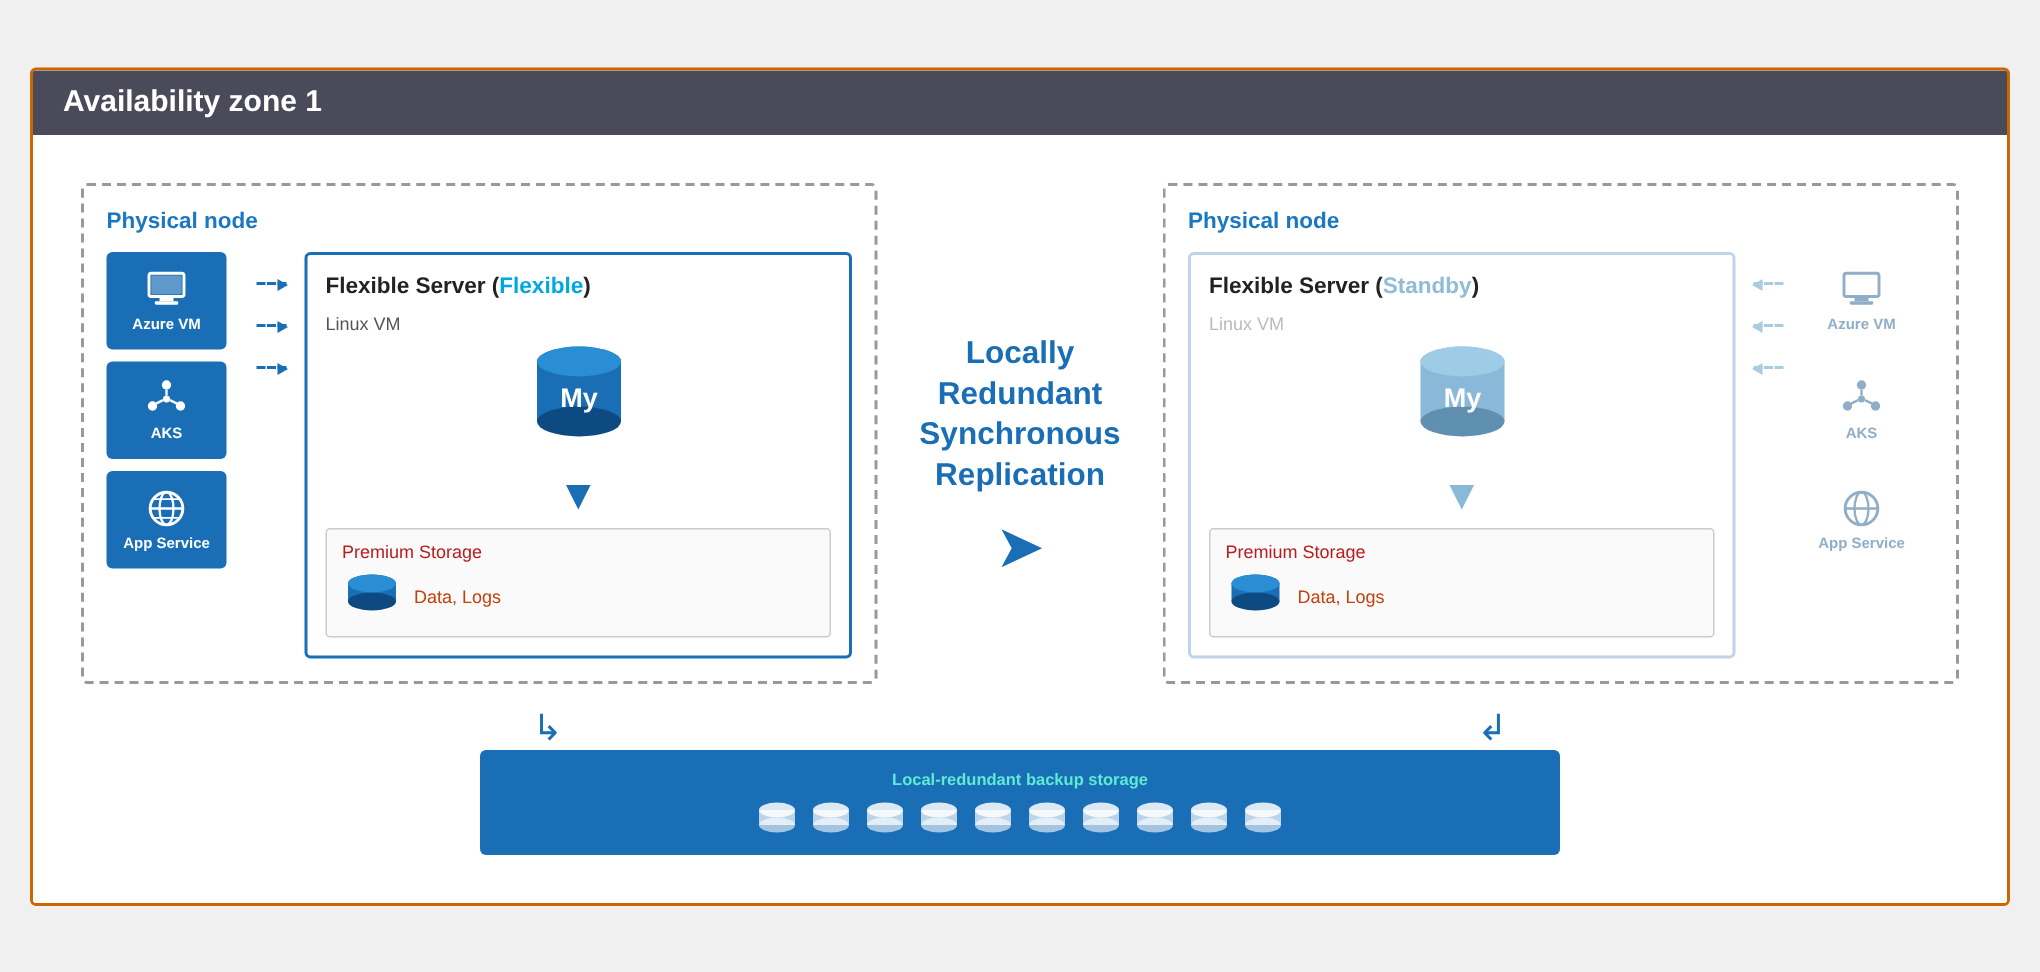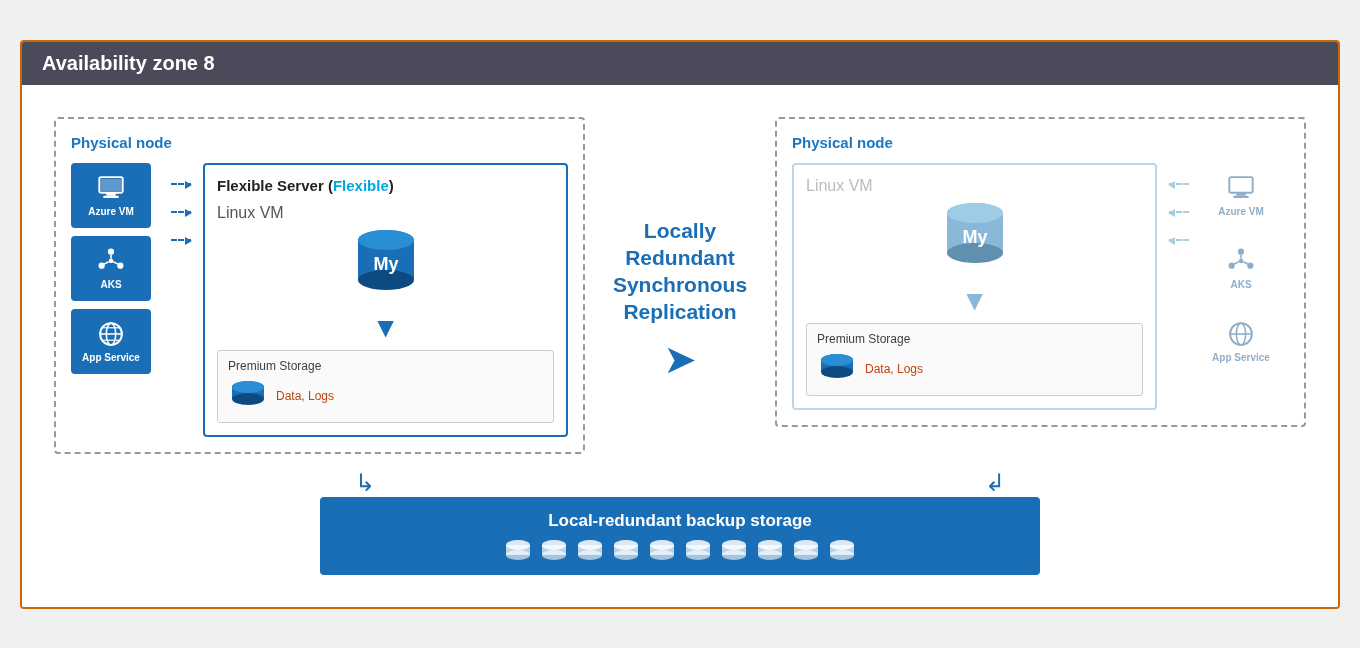--- a/index.html
+++ b/index.html
@@ -58,38 +58,38 @@
       color: #222;
       margin-bottom: 10px;
     }
     .flex-server-title .primary-label {
       color: #00a8e0;
     }
     .flex-server-title .standby-label {
       color: #00a8e0;
     }
     .linux-vm-label {
-      font-size: 16px;
+      font-size: 12px;
       color: #555;
       margin-bottom: 0;
     }
     .linux-vm-label.dim {
       color: #bbb;
     }
     
     .storage-box {
       border: 1px solid #ccc;
       border-radius: 3px;
       padding: 8px 10px;
       margin-top: 8px;
       background: #fafafa;
     }
     .storage-label {
       font-size: 12px;
-      color: #404040;
+      color: #b91c1c;
       margin-bottom: 6px;
     }
     .storage-icons-row {
       display: flex;
       align-items: center;
       gap: 8px;
     }
     .storage-text {
       font-size: 12px;
       color: #c2410c;
@@ -97,22 +97,22 @@
     
     .arrow-down {
       text-align: center;
       font-size: 28px;
       color: #1a6eb5;
       line-height: 1;
       margin: 4px 0;
     }
     .backup-bar {
       background: #1a6eb5;
-      color: #ffffff;
-      font-size: 17px;
+      color: #5eead4;
+      font-size: 11px;
       font-weight: 600;
       text-align: center;
       padding: 14px 40px;
       border-radius: 4px;
       width: 700px;
     }
     .backup-icons-row {
       display: flex;
       justify-content: center;
       gap: 6px;
@@ -168,21 +168,21 @@
       border-top: 4px solid transparent;
       border-bottom: 4px solid transparent;
     }
   </style>
 </head>
 <body>
 
 <div class="outer-container">
 
   <div class="az-header">
-    <span>Availability zone 8</span>
+    <span>Availability zone 1</span>
   </div>
 
   <div class="az-body">
 
     <div style="display:flex; gap:20px; align-items:flex-start; justify-content: space-between;">
 
       <div class="physical-node" style="flex:1; max-width:560px;">
         <div class="physical-node-label">Physical node</div>
         <div style="display:flex; gap:12px; align-items:flex-start;">
 
@@ -284,20 +284,23 @@
         </div>
 
         <div style="font-size:40px; color:#1a6eb5;">➤</div>
       </div>
 
       <div class="physical-node" style="flex:1; max-width:560px;">
         <div class="physical-node-label">Physical node</div>
         <div style="display:flex; gap:12px; align-items:flex-start;">
 
           <div class="flex-server-box dim" style="flex:1; border-color:#c0d4e8;">
+            <div class="flex-server-title">
+              <span>Flexible Server (</span><span class="standby-label" style="color:#90bcd8;">Standby</span><span>)</span>
+            </div>
             <div class="linux-vm-label dim" style="color:#bbb;">Linux VM</div>
 
             <div style="text-align:center; margin-bottom:8px;">
               <svg width="70" height="80" viewBox="0 0 70 80">
                 <ellipse cx="35" cy="18" rx="28" ry="10" fill="#8ab8d8"></ellipse>
                 <rect x="7" y="18" width="56" height="40" fill="#8ab8d8"></rect>
                 <ellipse cx="35" cy="58" rx="28" ry="10" fill="#6090b0"></ellipse>
                 <ellipse cx="35" cy="18" rx="28" ry="10" fill="#9ecce6"></ellipse>
                 <text x="35" y="48" text-anchor="middle" fill="white" font-size="18" font-weight="bold" font-family="Arial">My</text>
               </svg>

